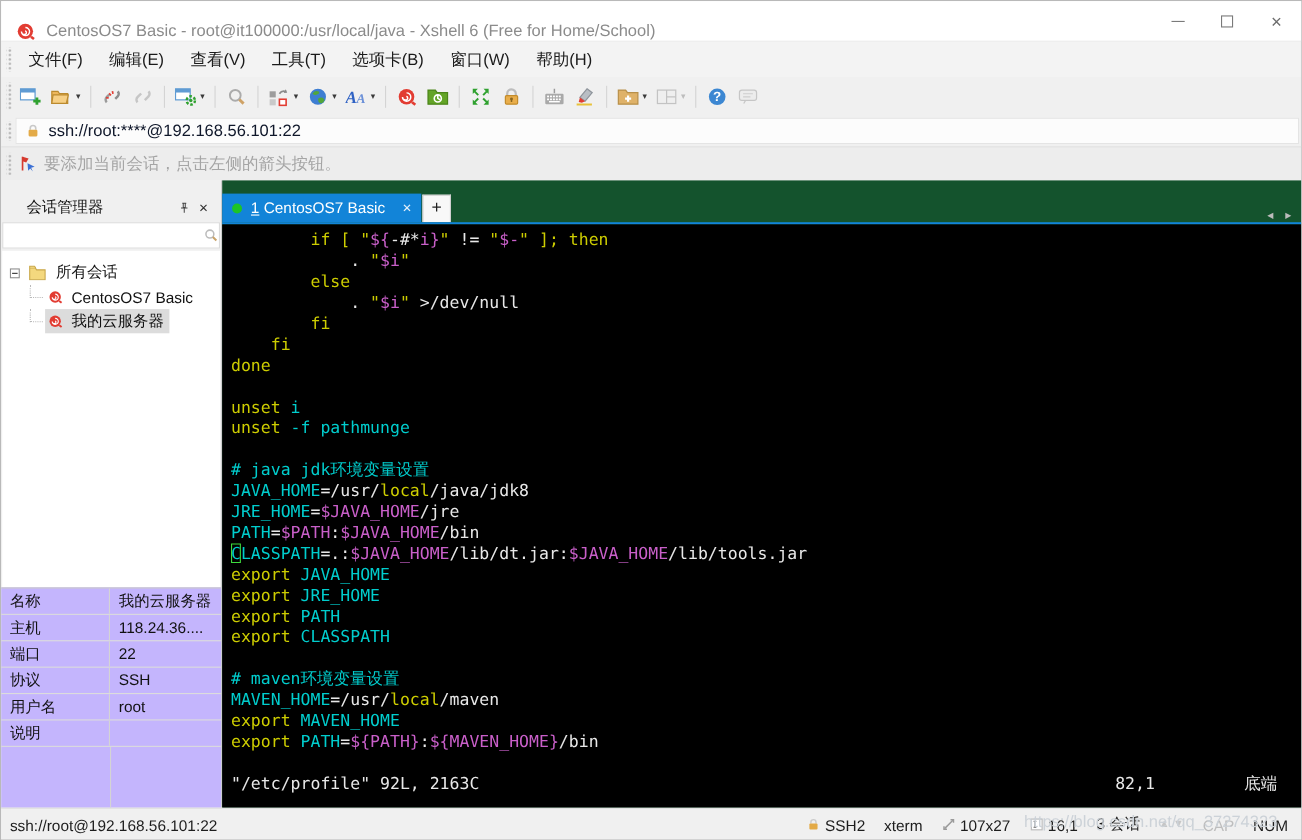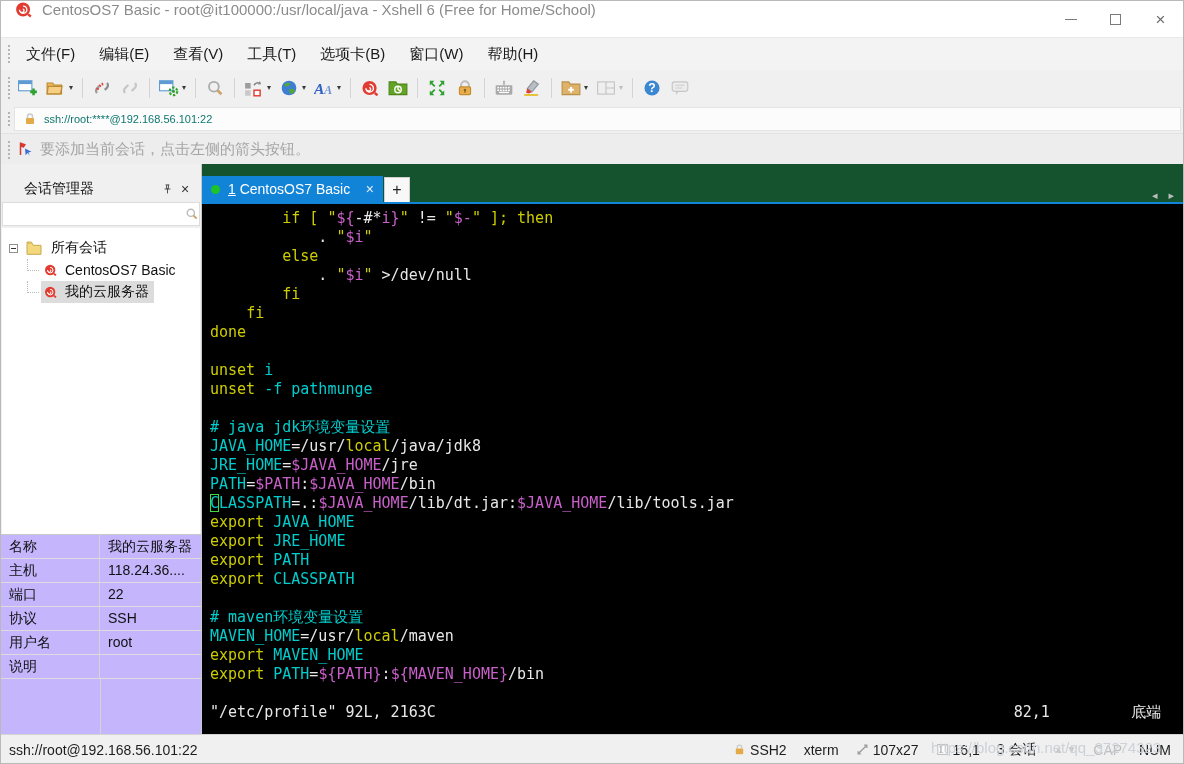--- a/index.html
+++ b/index.html
@@ -4,21 +4,21 @@
 <style>
   * { margin:0; padding:0; box-sizing:border-box; }
   html,body { width:1184px; height:764px; }
   body {
     position:relative; overflow:hidden;
     border:1px solid #b9b9b9; background:#f0f0f0;
     font-family:"Liberation Sans", sans-serif;
     -webkit-font-smoothing:antialiased;
   }
   
-  .titlebar { height:37px; background:#fff; display:flex; align-items:flex-start; border-bottom:1px solid #e9e9e9; }
+  .titlebar { height:37px; background:#fff; display:flex; align-items:flex-end; border-bottom:1px solid #e9e9e9; }
   .app-icon { margin-left:13px; width:19px; height:17px; flex:none; }
   .title-text { margin-left:9px; font-size:15px; color:#8b8b8b; white-space:nowrap; }
   .win-controls { margin-left:auto; display:flex; height:100%; }
   .win-btn { width:45px; display:flex; align-items:center; justify-content:center; color:#6e6e6e; }
   .glyph-min { width:12px; height:0; border-top:1px solid #7a7a7a; display:block; }
   .glyph-max { width:11px; height:11px; border:1px solid #7a7a7a; display:block; }
   .glyph-close { font-size:17px; line-height:1; color:#6e6e6e; }
   
   .grip { width:5px; align-self:stretch; margin:5px 3px 5px 5px;
     background-image:radial-gradient(#b5b5b5 1px, transparent 1.2px);
@@ -30,21 +30,21 @@
   .toolbar { height:35px; display:flex; align-items:center; background:#f0f0f0; }
   .tbtn { height:26px; padding:0 4px; display:flex; align-items:center; }
   .tbtn svg { width:20px; height:18px; }
   .sep { width:1px; height:20px; background:#d4d4d4; margin:0 5px; flex:none; }
   .caret { font-size:8px; color:#3a3a3a; margin-left:3px; }
   .caret.dis { color:#bdbdbd; }
   
   .addressbar { height:28px; display:flex; align-items:center; background:#f0f0f0; }
   .addr-field { flex:1; height:24px; background:#fcfcfc; border:1px solid #e4e4e4; display:flex; align-items:center; margin-right:2px; }
   .addr-field svg { width:14px; height:14px; margin:0 7px 0 8px; }
-  .addr-text { font-size:11px; color:#0f766e; }
+  .addr-text { font-size:15px; color:#0f172a; }
   
   .noticebar { height:31px; display:flex; align-items:center; background:#ededed; border-top:1px solid #e2e2e2; }
   .noticebar svg { width:16px; height:16px; margin:0 6px 0 4px; }
   .notice-text { font-size:15px; color:#a5a5a5; }
   
   .main { display:flex; height:570px; }
   .sidepanel { width:201px; display:flex; flex-direction:column; background:#f0f0f0; border-right:1px solid #c9c9c9; }
   .panel-gap { height:12px; }
   .panel-header { height:26px; display:flex; align-items:center; padding:0 7px 0 23px; }
   .panel-title { font-size:14px; color:#111; flex:1; }

